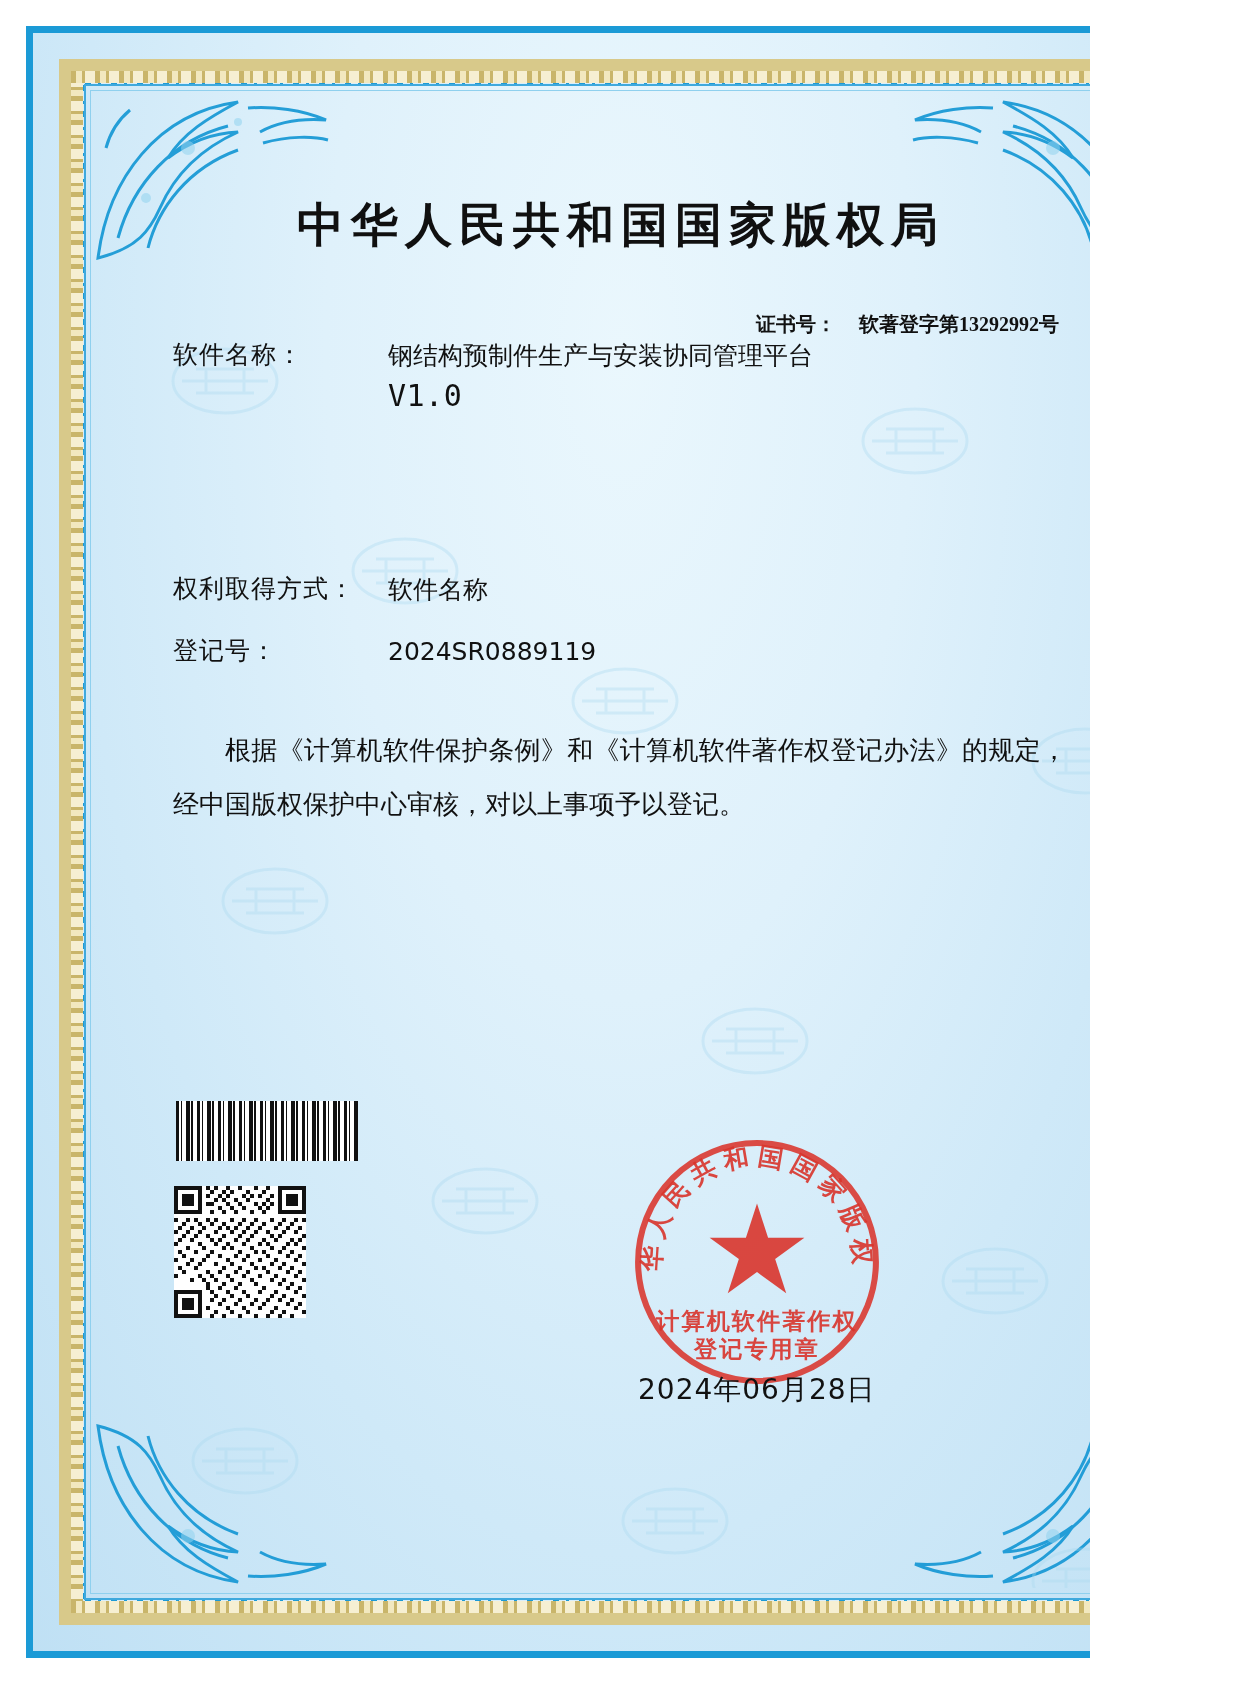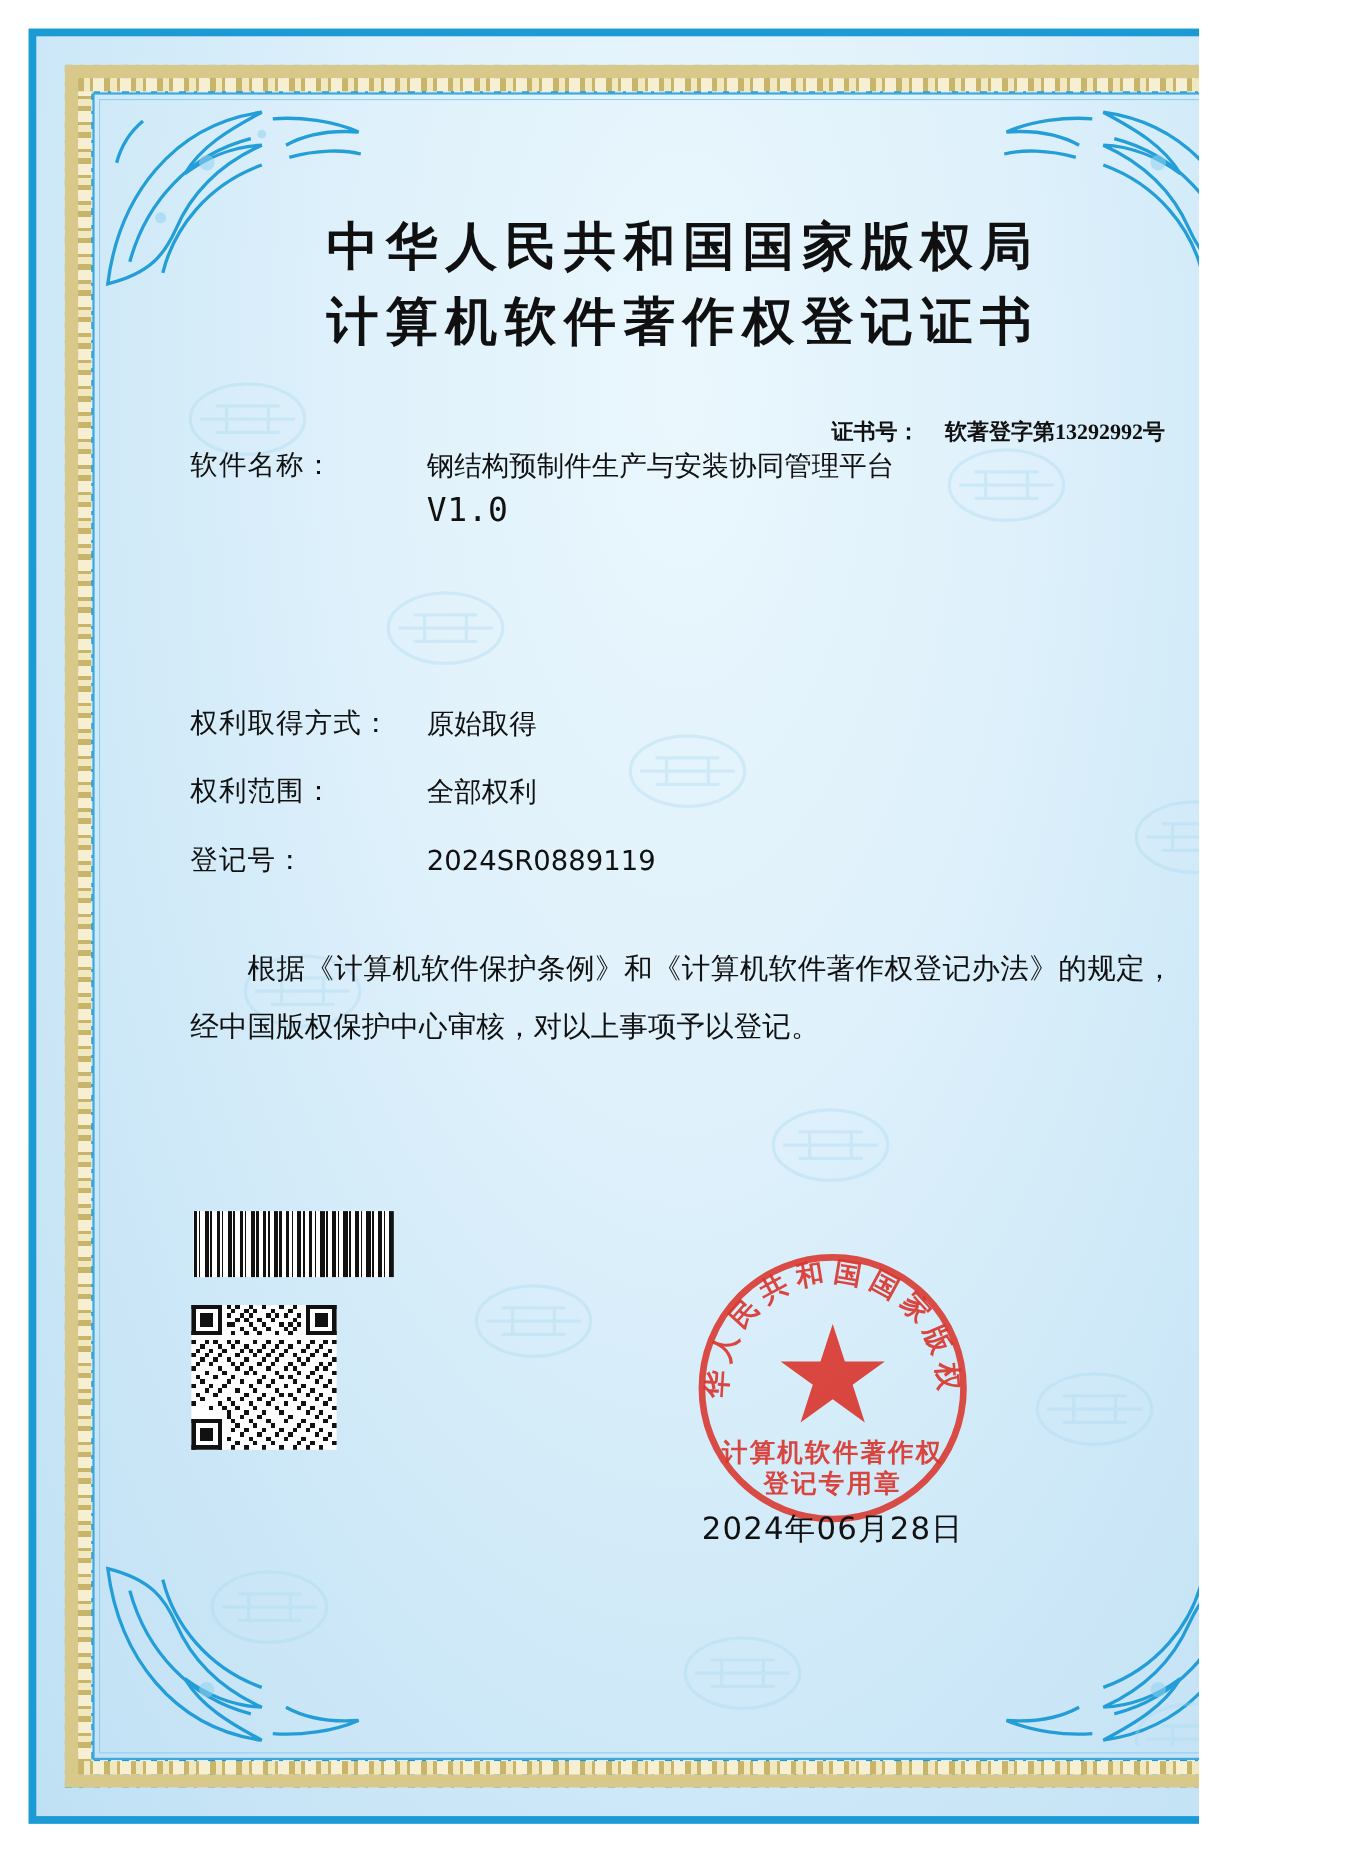--- a/index.html
+++ b/index.html
@@ -389,21 +389,20 @@
               <path d="M16 45 h86 M30 33 h58 M30 57 h58 M40 33 v24 M78 33 v24"></path>
             </g>
           </svg>
         </div>
     </div>
 
     <div class="content">
 
       <div class="title-block">
         <div class="title-line">中华人民共和国国家版权局</div>
-        <div class="title-line">计算机软件著作权登记证书</div>
       </div>
 
       <div class="cert-no">
         <span class="label">证书号：</span>
         <span class="value">软著登字第13292992号</span>
       </div>
 
       <div class="fields">
 
         <div class="field-row">
@@ -412,27 +411,23 @@
             <div>钢结构预制件生产与安装协同管理平台</div>
             <div class="mono">V1.0</div>
           </div>
         </div>
 
 
         <div class="gap-lg"></div>
 
         <div class="field-row">
           <div class="field-label">权利取得方式：</div>
-          <div class="field-value">原始取得</div>
-        </div>
-
-        <div class="field-row">
-          <div class="field-label spread">权利范围：</div>
-          <div class="field-value">全部权利</div>
-        </div>
+          <div class="field-value">软件名称</div>
+        </div>
+
 
         <div class="field-row">
           <div class="field-label spread">登记号：</div>
           <div class="field-value mono">2024SR0889119</div>
         </div>
 
       </div>
 
       <div class="statement">
         <p>根据《计算机软件保护条例》和《计算机软件著作权登记办法》的规定，经中国版权保护中心审核，对以上事项予以登记。</p>

